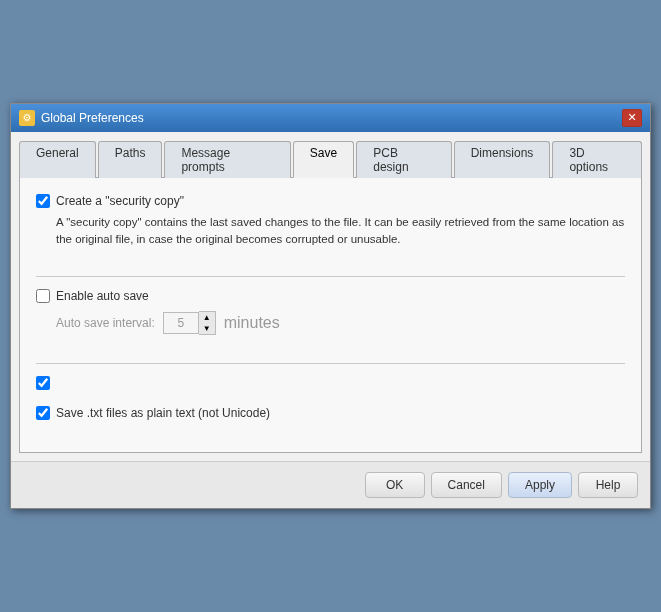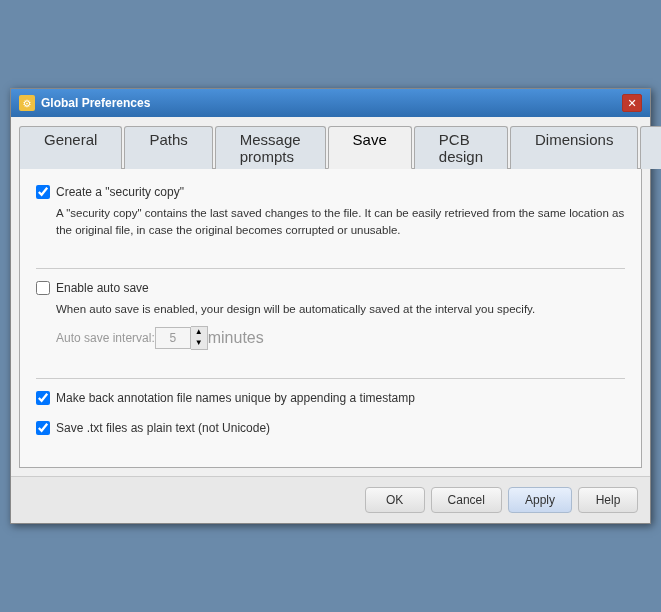--- a/index.html
+++ b/index.html
@@ -40,21 +40,21 @@
       height: 16px;
       background: #f0c040;
       border-radius: 2px;
       display: flex;
       align-items: center;
       justify-content: center;
       font-size: 10px;
     }
     .title-text {
       font-size: 12px;
-      font-weight: bold;
+      font-weight: normal;
     }
     .title-buttons {
       display: flex;
       gap: 2px;
     }
     .title-btn {
       width: 20px;
       height: 18px;
       background: #c0392b;
       border: 1px solid #a93226;
@@ -73,26 +73,26 @@
       display: flex;
       flex-direction: column;
     }
     .tabs {
       display: flex;
       gap: 2px;
       margin-bottom: 0;
       border-bottom: 1px solid #aaa;
     }
     .tab {
-      padding: 4px 24px;
+      padding: 4px 16px;
       background: #dde3e9;
       border: 1px solid #aaa;
       border-bottom: none;
       cursor: pointer;
-      font-size: 15px;
+      font-size: 12px;
       color: #333;
       border-radius: 3px 3px 0 0;
       position: relative;
       bottom: -1px;
     }
     .tab.active {
       background: #f0f0f0;
       border-bottom: 1px solid #f0f0f0;
       z-index: 1;
       color: #000;
@@ -131,20 +131,21 @@
       line-height: 1.5;
     }
     .divider {
       border: none;
       border-top: 1px solid #ccc;
       margin: 12px 0;
     }
     .autosave-row {
       display: flex;
       align-items: center;
+      gap: 8px;
       margin-left: 20px;
       margin-top: 8px;
       color: #999;
     }
     .autosave-row label {
       font-size: 12px;
     }
     .spinner-input {
       display: flex;
       align-items: center;
@@ -247,41 +248,39 @@
 location as the original file, in case the original becomes corrupted or unusable.</div>
         </div>
 
         <hr class="divider">
 
         <div class="section">
           <label class="checkbox-label">
             <input type="checkbox" style="">
             <span>Enable auto save</span>
           </label>
-          <div class="description">When auto save is enabled, your design will be automatically saved at the interval you specify.</div>
 
           <div class="autosave-row">
             <label>Auto save interval:</label>
             <div class="spinner-input">
               <input type="text" value="5" style="">
               <div class="spinner-buttons">
                 <button class="spinner-btn">▲</button>
                 <button class="spinner-btn">▼</button>
               </div>
             </div>
             <span class="minutes-label">minutes</span>
           </div>
         </div>
 
         <hr class="divider">
 
         <div class="section">
           <label class="checkbox-label">
             <input type="checkbox" checked="" style="">
-            <span>Make back annotation file names unique by appending a timestamp</span>
           </label>
         </div>
 
         <div class="section">
           <label class="checkbox-label">
             <input type="checkbox" checked="" style="">
             <span>Save .txt files as plain text (not Unicode)</span>
           </label>
         </div>
 

